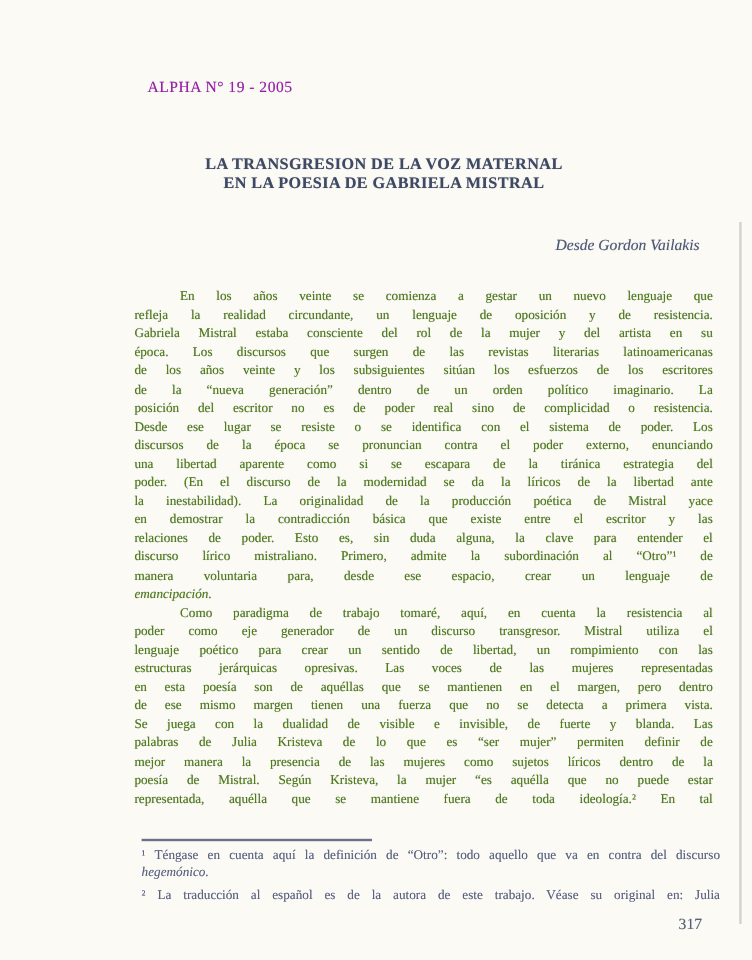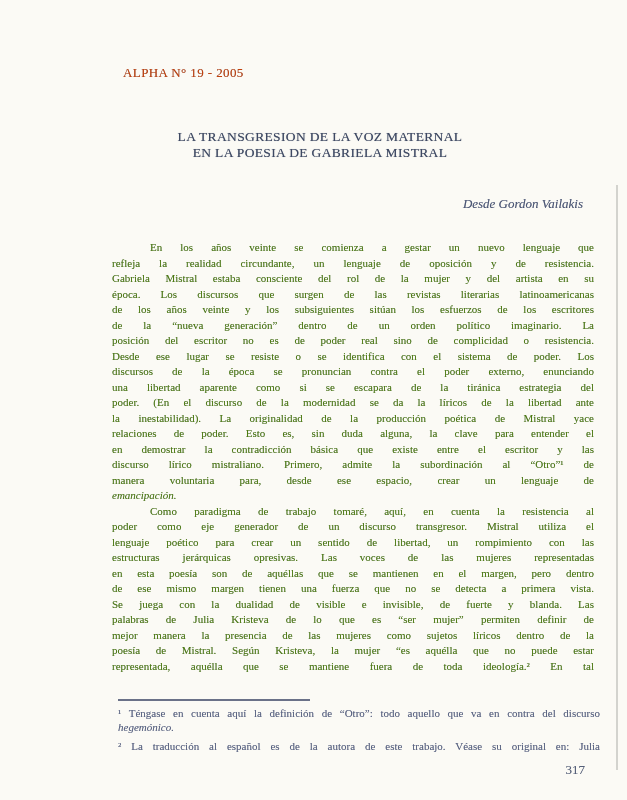--- a/index.html
+++ b/index.html
@@ -25,30 +25,30 @@
     height: 585px;
     background: #c9c9c4;
     opacity: 0.8;
   }
   .journal-header {
     position: absolute;
     left: 123px;
     top: 65px;
     font-size: 13px;
     letter-spacing: 0.4px;
-    color: #c2410c;
+    color: #a21caf;
     text-shadow: 0 0 0.6px rgba(73,83,110,0.55);
   }
   .title-block {
     position: absolute;
     left: 20px;
     top: 129px;
     width: 600px;
     text-align: center;
-    font-weight: normal;
+    font-weight: bold;
     font-size: 13.5px;
     line-height: 15.5px;
     letter-spacing: 0.35px;
     color: #3e4963;
     text-shadow: 0 0 0.7px rgba(62,73,99,0.6);
   }
   .author-line {
     position: absolute;
     left: 118px;
     top: 196px;
@@ -136,22 +136,22 @@
       <div class="line">Gabriela Mistral estaba consciente del rol de la mujer y del artista en su</div>
       <div class="line">época. Los discursos que surgen de las revistas literarias latinoamericanas</div>
       <div class="line">de los años veinte y los subsiguientes sitúan los esfuerzos de los escritores</div>
       <div class="line">de la “nueva generación” dentro de un orden político imaginario. La</div>
       <div class="line">posición del escritor no es de poder real sino de complicidad o resistencia.</div>
       <div class="line">Desde ese lugar se resiste o se identifica con el sistema de poder. Los</div>
       <div class="line">discursos de la época se pronuncian contra el poder externo, enunciando</div>
       <div class="line">una libertad aparente como si se escapara de la tiránica estrategia del</div>
       <div class="line">poder. (En el discurso de la modernidad se da la líricos de la libertad ante</div>
       <div class="line">la inestabilidad). La originalidad de la producción poética de Mistral yace</div>
+      <div class="line">en demostrar la contradicción básica que existe entre el escritor y las</div>
       <div class="line">relaciones de poder. Esto es, sin duda alguna, la clave para entender el</div>
-      <div class="line">en demostrar la contradicción básica que existe entre el escritor y las</div>
       <div class="line">discurso lírico mistraliano. Primero, admite la subordinación al “Otro”¹ de</div>
       <div class="line">manera voluntaria para, desde ese espacio, crear un lenguaje de</div>
       <div class="line no-stretch">emancipación.</div>
       <div class="line indent">Como paradigma de trabajo tomaré, aquí, en cuenta la resistencia al</div>
       <div class="line">poder como eje generador de un discurso transgresor. Mistral utiliza el</div>
       <div class="line">lenguaje poético para crear un sentido de libertad, un rompimiento con las</div>
       <div class="line">estructuras jerárquicas opresivas. Las voces de las mujeres representadas</div>
       <div class="line">en esta poesía son de aquéllas que se mantienen en el margen, pero dentro</div>
       <div class="line">de ese mismo margen tienen una fuerza que no se detecta a primera vista.</div>
       <div class="line">Se juega con la dualidad de visible e invisible, de fuerte y blanda. Las</div>

